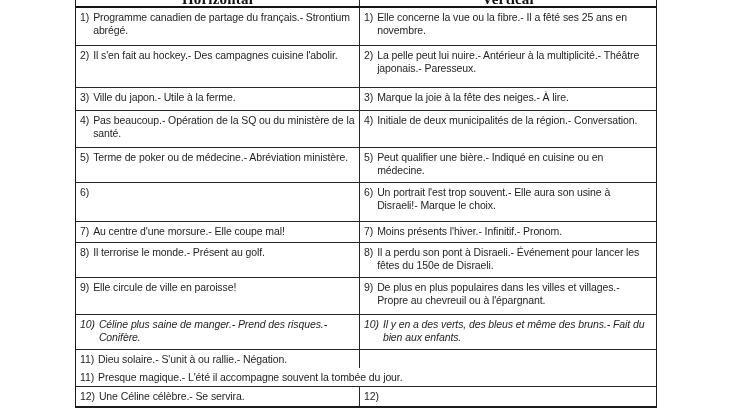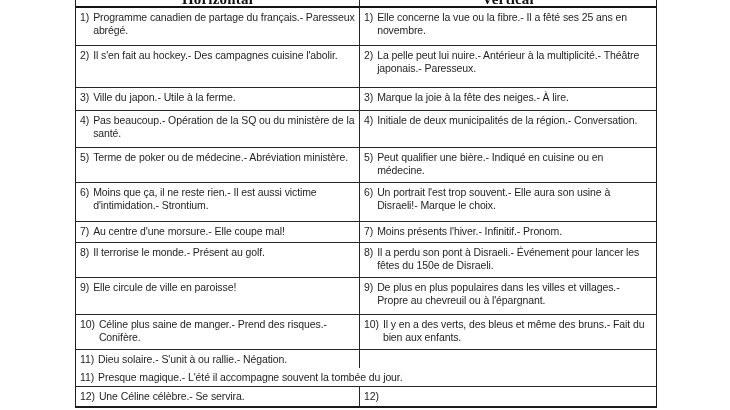--- a/index.html
+++ b/index.html
@@ -57,21 +57,21 @@
 
 <div class="clues-table">
   <div class="header-row">
     <div class="header-cell col-left">Horizontal</div>
     <div class="header-cell col-right">Vertical</div>
   </div>
   <div id="rows-container">
       <div class="clue-row first" style="min-height: 37px;">
         <div class="clue-cell col-left">
           <span class="clue-num">1)</span>
-          <span class="clue-text">Programme canadien de partage du français.- Paresseux abrégé.</span>
+          <span class="clue-text">Programme canadien de partage du français.- Strontium abrégé.</span>
         </div>
         <div class="clue-cell col-right">
           <span class="clue-num">1)</span>
           <span class="clue-text">Elle concerne la vue ou la fibre.- Il a fêté ses 25 ans en novembre.</span>
         </div>
       </div>
       <div class="clue-row" style="min-height: 42px;">
         <div class="clue-cell col-left">
           <span class="clue-num">2)</span>
           <span class="clue-text">Il s'en fait au hockey.- Des campagnes cuisine l'abolir.</span>
@@ -107,21 +107,20 @@
           <span class="clue-text">Terme de poker ou de médecine.- Abréviation ministère.</span>
         </div>
         <div class="clue-cell col-right">
           <span class="clue-num">5)</span>
           <span class="clue-text">Peut qualifier une bière.- Indiqué en cuisine ou en médecine.</span>
         </div>
       </div>
       <div class="clue-row" style="min-height: 39px;">
         <div class="clue-cell col-left">
           <span class="clue-num">6)</span>
-          <span class="clue-text">Moins que ça, il ne reste rien.- Il est aussi victime d'intimidation.- Strontium.</span>
         </div>
         <div class="clue-cell col-right">
           <span class="clue-num">6)</span>
           <span class="clue-text">Un portrait l'est trop souvent.- Elle aura son usine à Disraeli!- Marque le choix.</span>
         </div>
       </div>
       <div class="clue-row" style="min-height: 21px;">
         <div class="clue-cell col-left">
           <span class="clue-num">7)</span>
           <span class="clue-text">Au centre d'une morsure.- Elle coupe mal!</span>
@@ -144,21 +143,21 @@
       <div class="clue-row" style="min-height: 37px;">
         <div class="clue-cell col-left">
           <span class="clue-num">9)</span>
           <span class="clue-text">Elle circule de ville en paroisse!</span>
         </div>
         <div class="clue-cell col-right">
           <span class="clue-num">9)</span>
           <span class="clue-text">De plus en plus populaires dans les villes et villages.- Propre au chevreuil ou à l'épargnant.</span>
         </div>
       </div>
-      <div class="clue-row" style="min-height: 35px;">
+      <div class="clue-row" style="min-height: 35px; font-style: italic;">
         <div class="clue-cell col-left">
           <span class="clue-num">10)</span>
           <span class="clue-text">Céline plus saine de manger.- Prend des risques.- Conifère.</span>
         </div>
         <div class="clue-cell col-right">
           <span class="clue-num">10)</span>
           <span class="clue-text">Il y en a des verts, des bleus et même des bruns.- Fait du bien aux enfants.</span>
         </div>
       </div>
       <div class="clue-row" style="min-height: 35px; flex-direction: column;">

